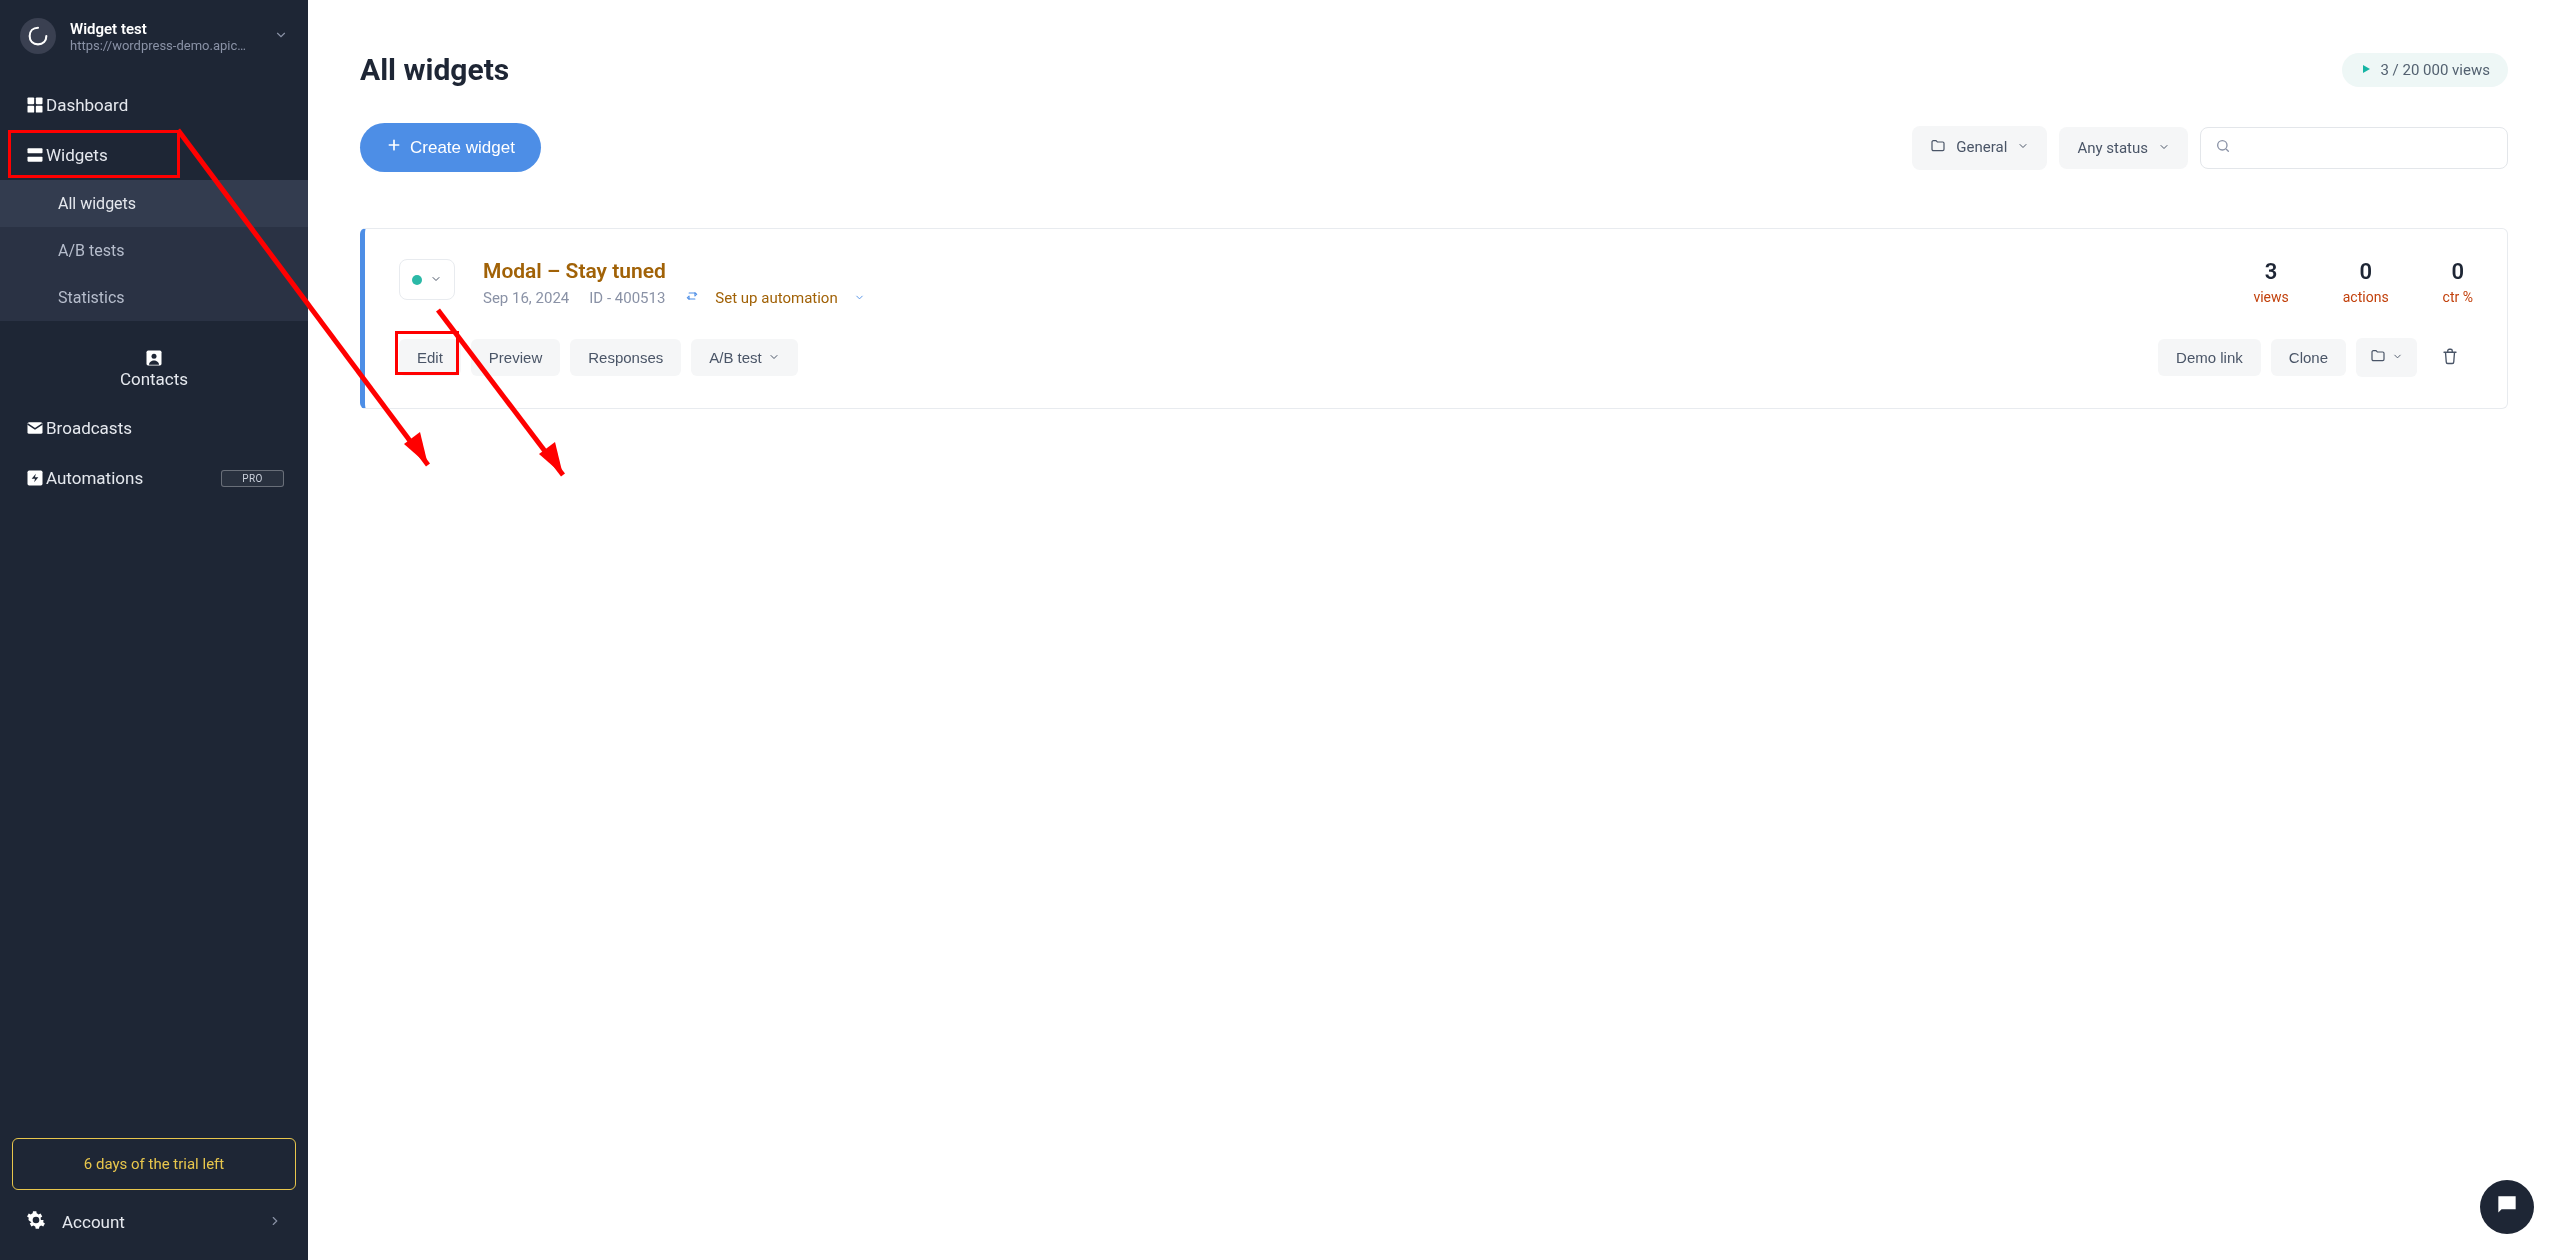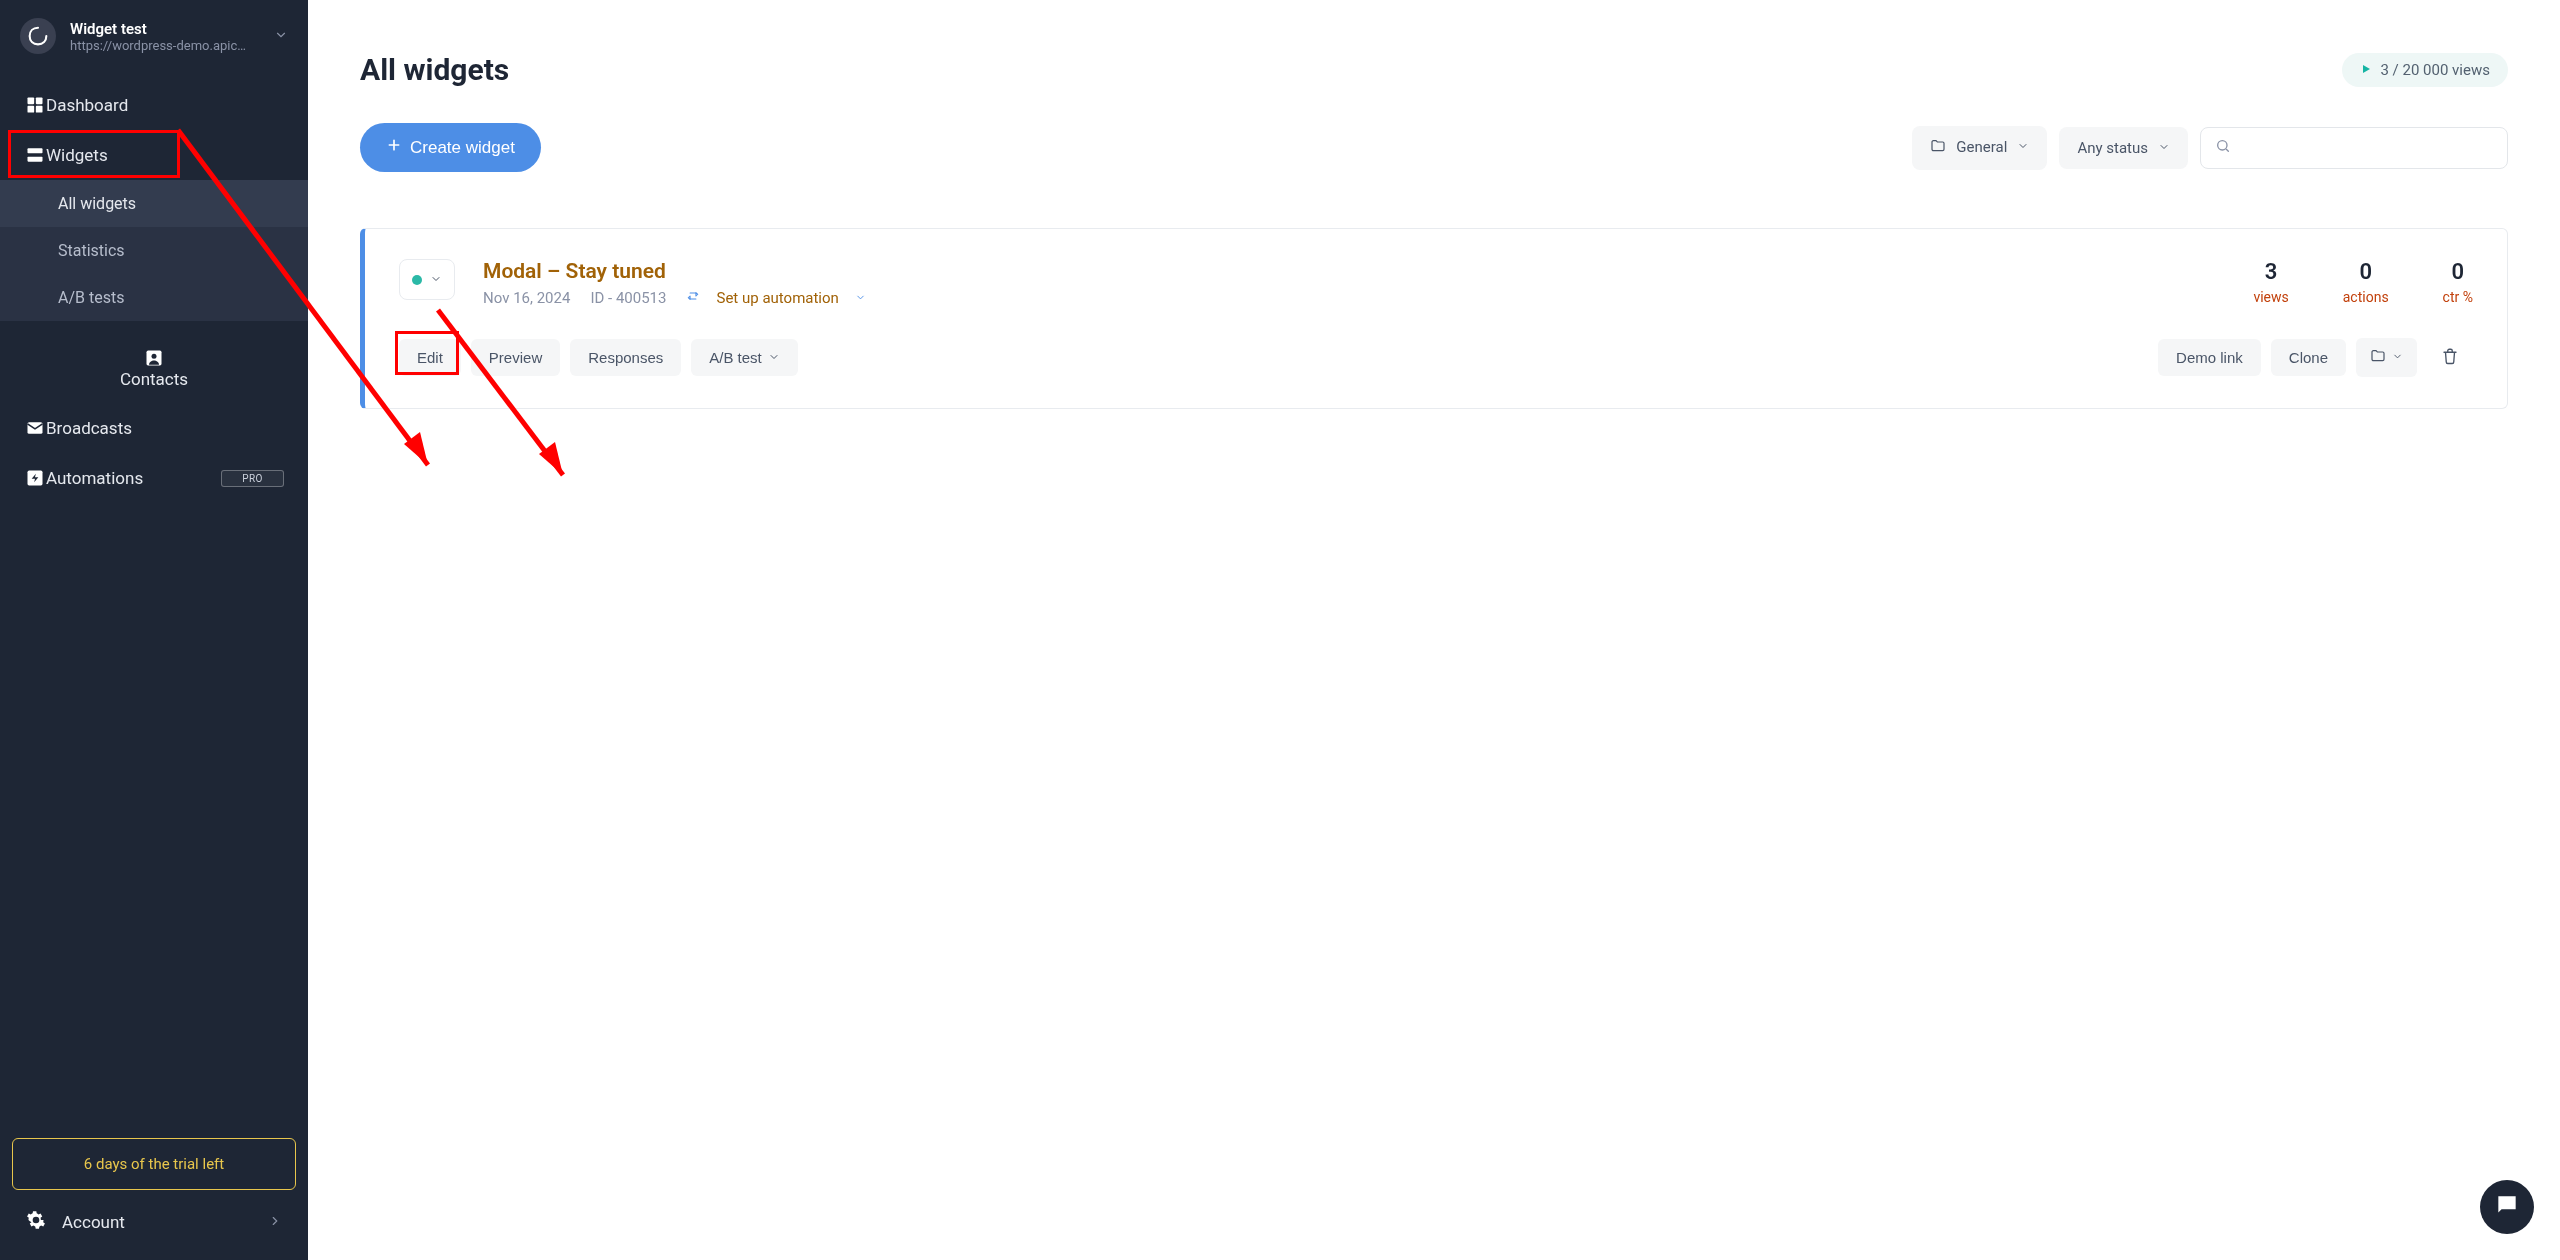--- a/index.html
+++ b/index.html
@@ -105,22 +105,22 @@
               <rect x="3" y="4" width="18" height="6" rx="1"></rect>
               <rect x="3" y="14" width="18" height="6" rx="1"></rect>
             </svg>
         </span>
         <span>Widgets</span>
       </div>
       <div class="highlight-red-box" style="left:8px; top:50px; width:172px; height:48px;"></div>
 
       <div class="nav-sub">
         <div class="nav-sub-item active">All widgets</div>
+        <div class="nav-sub-item">A/B tests</div>
         <div class="nav-sub-item">Statistics</div>
-        <div class="nav-sub-item">A/B tests</div>
       </div>
 
       <div class="nav-item" style="margin-top:12px;flex-direction:column;">
         <span class="icon">
           <svg width="20" height="20" viewBox="0 0 24 24" fill="#fff">
               <rect x="3" y="3" width="18" height="18" rx="2"></rect>
               <circle cx="12" cy="10" r="3" fill="#1e2635"></circle>
               <path d="M6 20c0-3 3-5 6-5s6 2 6 5" fill="#1e2635"></path>
             </svg>
         </span>
@@ -228,21 +228,21 @@
           <span class="status-dot"></span>
           <span>
             <svg width="12" height="12" viewBox="0 0 24 24" fill="none">
                 <path d="M6 9l6 6 6-6" stroke="#4a5567" stroke-width="2" stroke-linecap="round"></path>
               </svg>
           </span>
         </div>
         <div class="card-info">
           <div class="card-title">Modal – Stay tuned</div>
           <div class="card-meta">
-            <span>Nov 16, 2024</span>
+            <span>Sep 16, 2024</span>
             <span>ID - 400513</span>
             <span class="automation-link">
               <span>
                 <svg width="14" height="14" viewBox="0 0 24 24" fill="none">
                     <path d="M7 7h10v5M17 17H7v-5M7 12l-3 3 3 3M17 12l3-3-3-3" stroke="#4d8ee6" stroke-width="1.8" stroke-linecap="round"></path>
                   </svg>
               </span>
               <span>Set up automation</span>
               <span>
                 <svg width="11" height="11" viewBox="0 0 24 24" fill="none">

